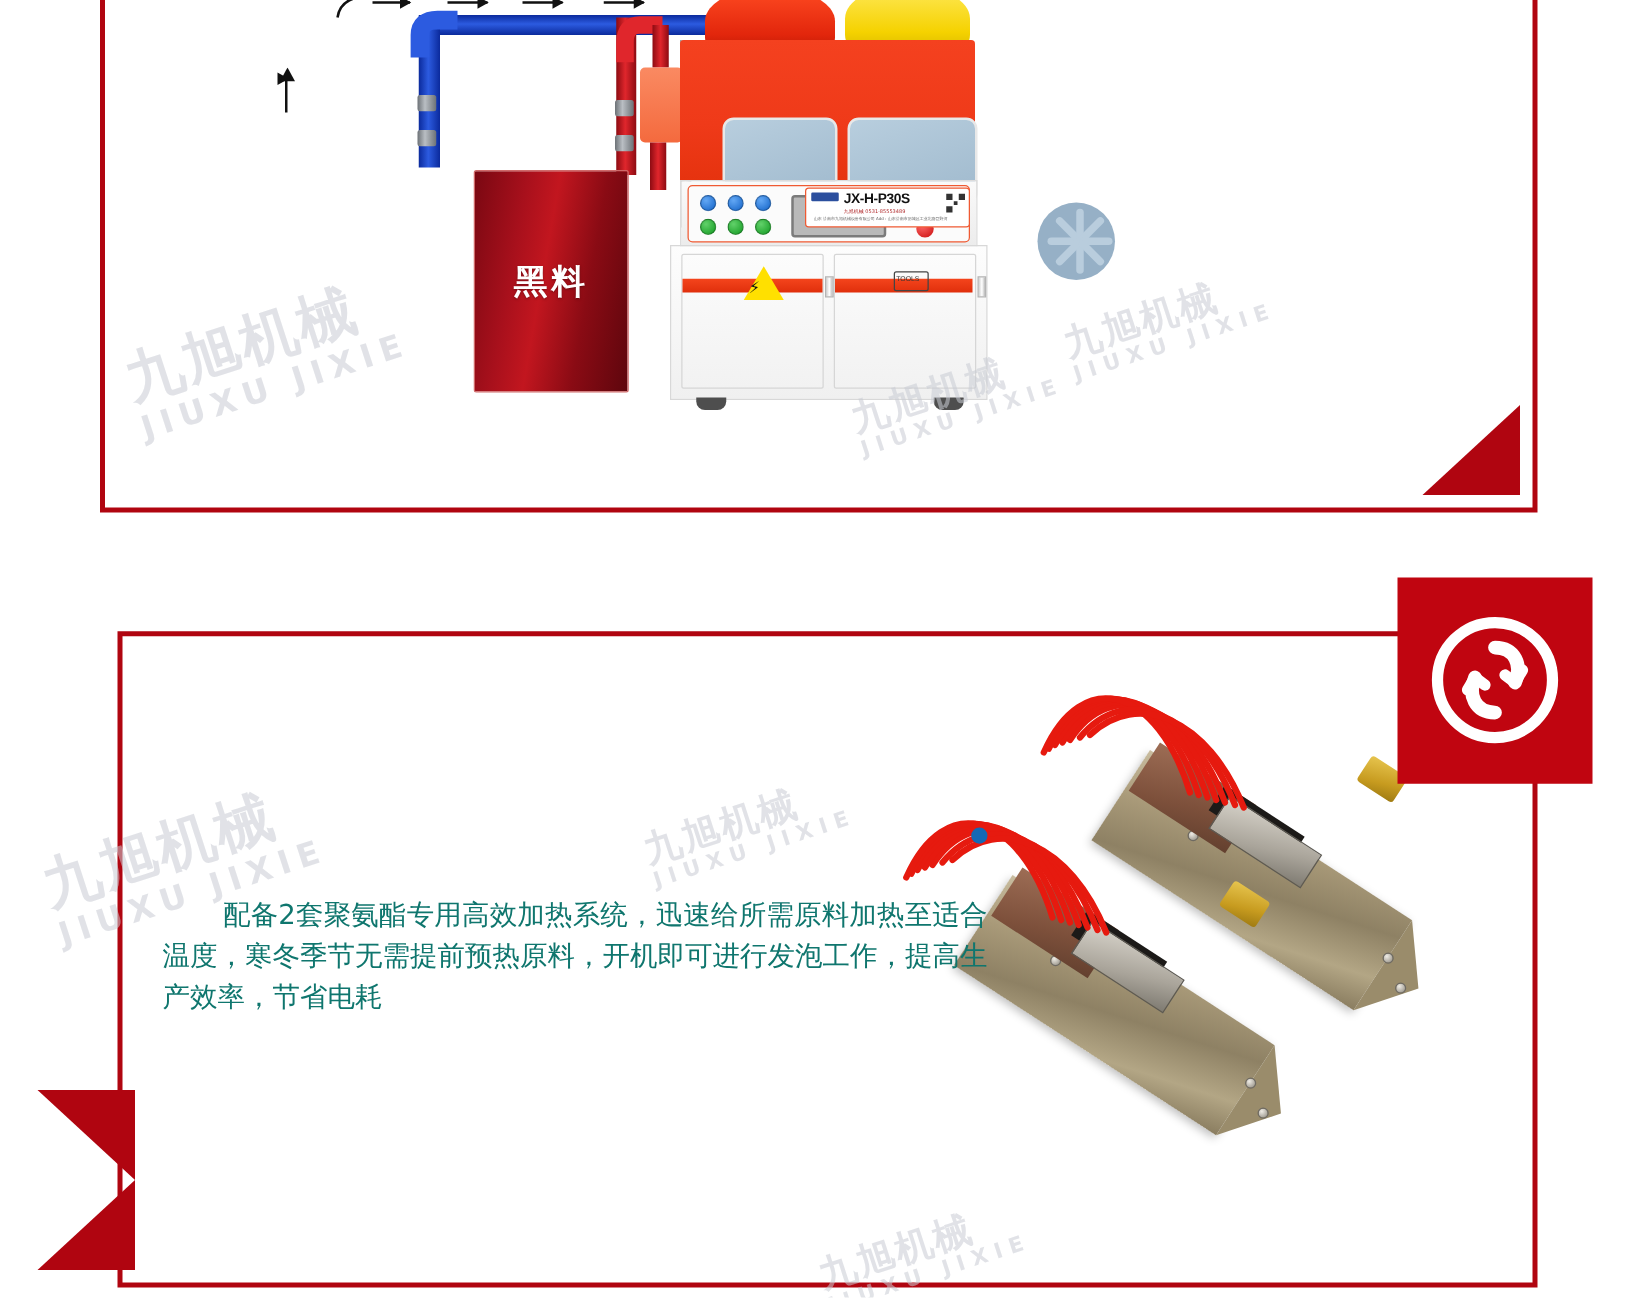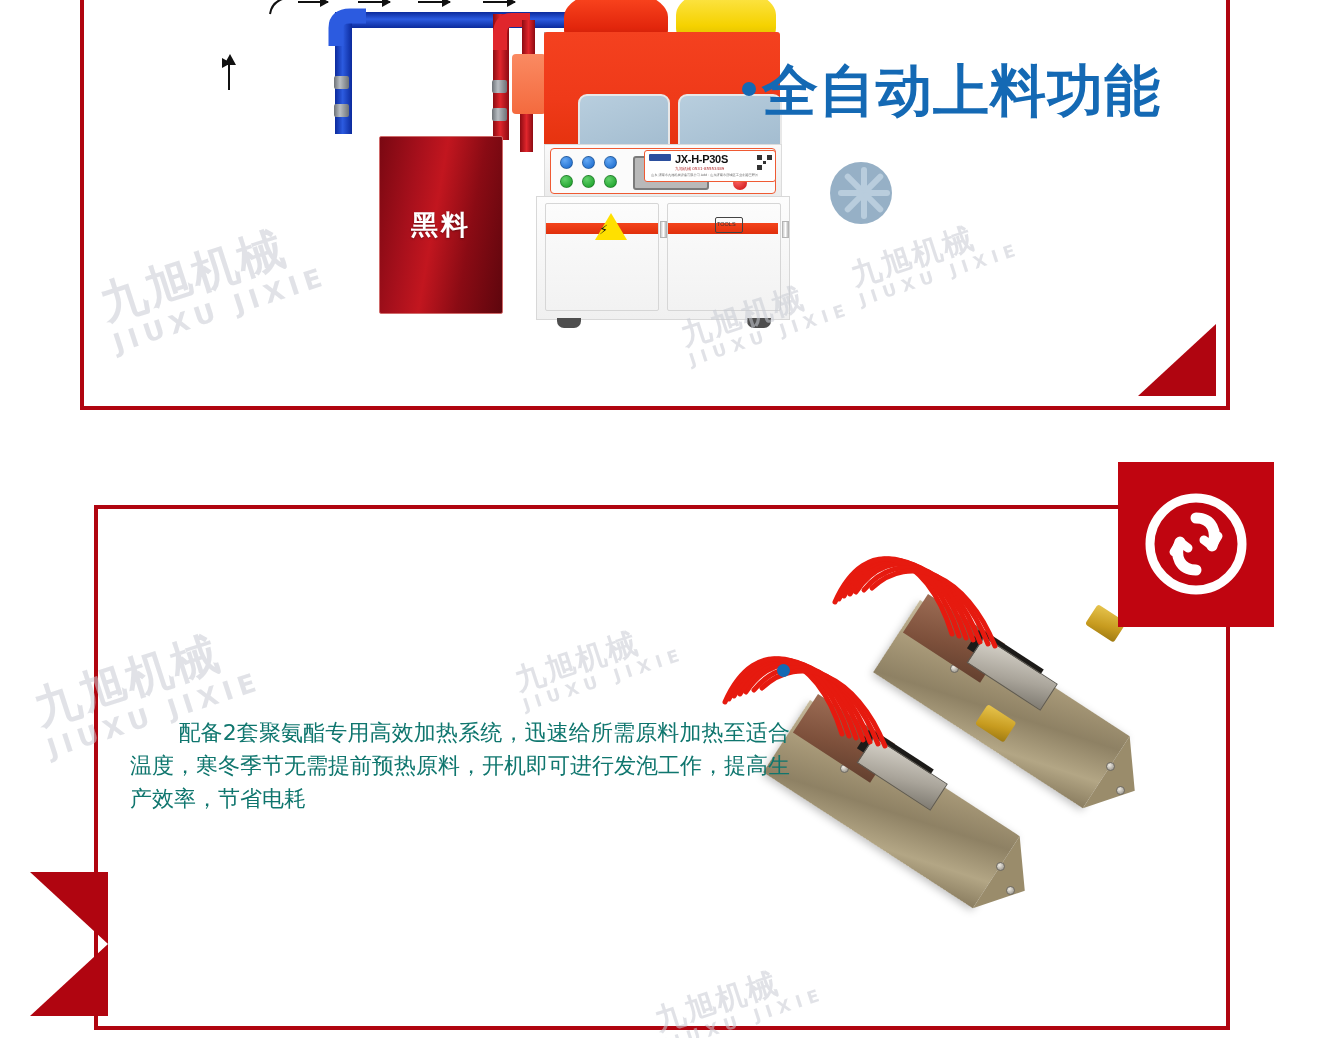--- a/index.html
+++ b/index.html
@@ -373,23 +373,20 @@
       <span class="cn">九旭机械</span>
       <span class="en">JIUXU JIXIE</span>
     </div>
     <div class="wm sm" style="left:770px;top:240px;">
       <span class="cn">九旭机械</span>
       <span class="en">JIUXU JIXIE</span>
     </div>
   </div>
 
   <div id="sec1-text">
-    <div class="headline">
-      <span class="dot"></span><span>全自动上料功能</span>
-    </div>
     <div class="body-cn">
     </div>
   </div>
 
   <div class="panel" id="panel-2">
     <div class="frame"></div>
     <div class="corner-tri" id="tri-bl"></div>
 
     <div class="wm" style="left:-60px;top:140px;">
       <span class="cn">九旭机械</span>

